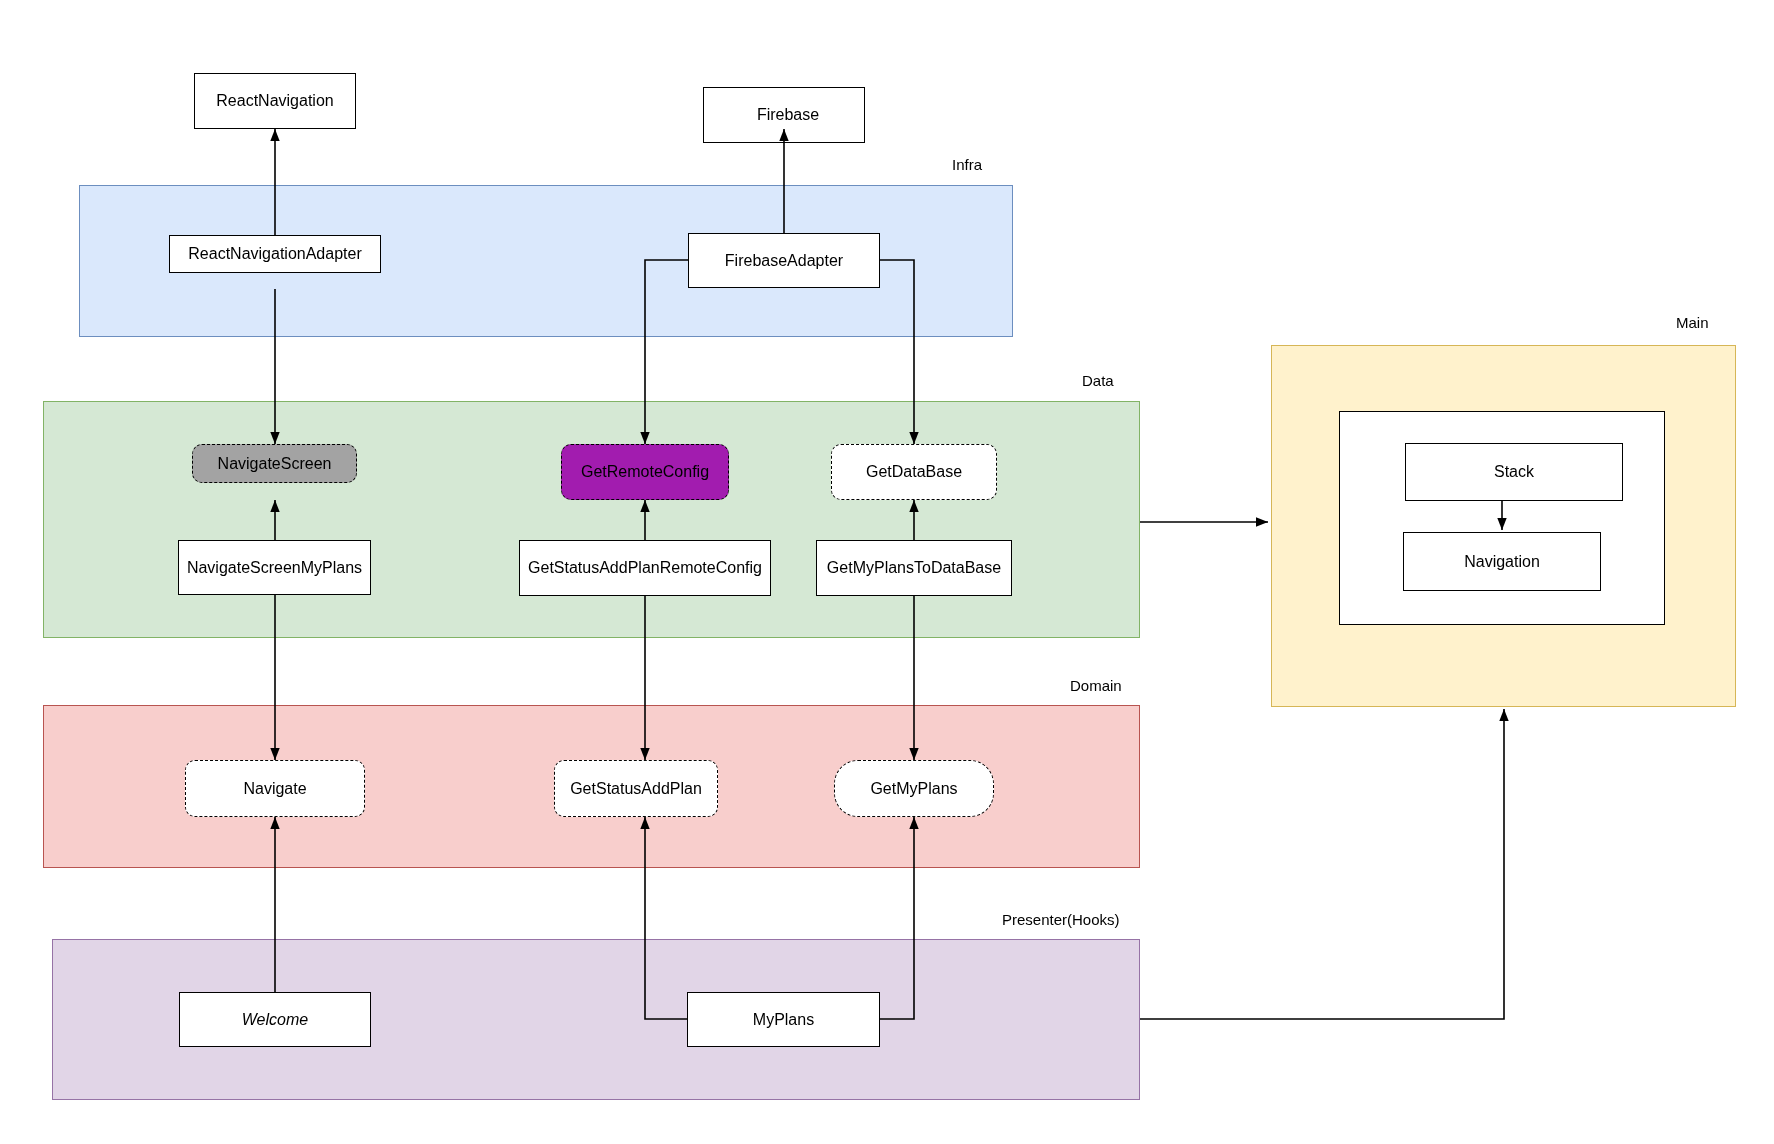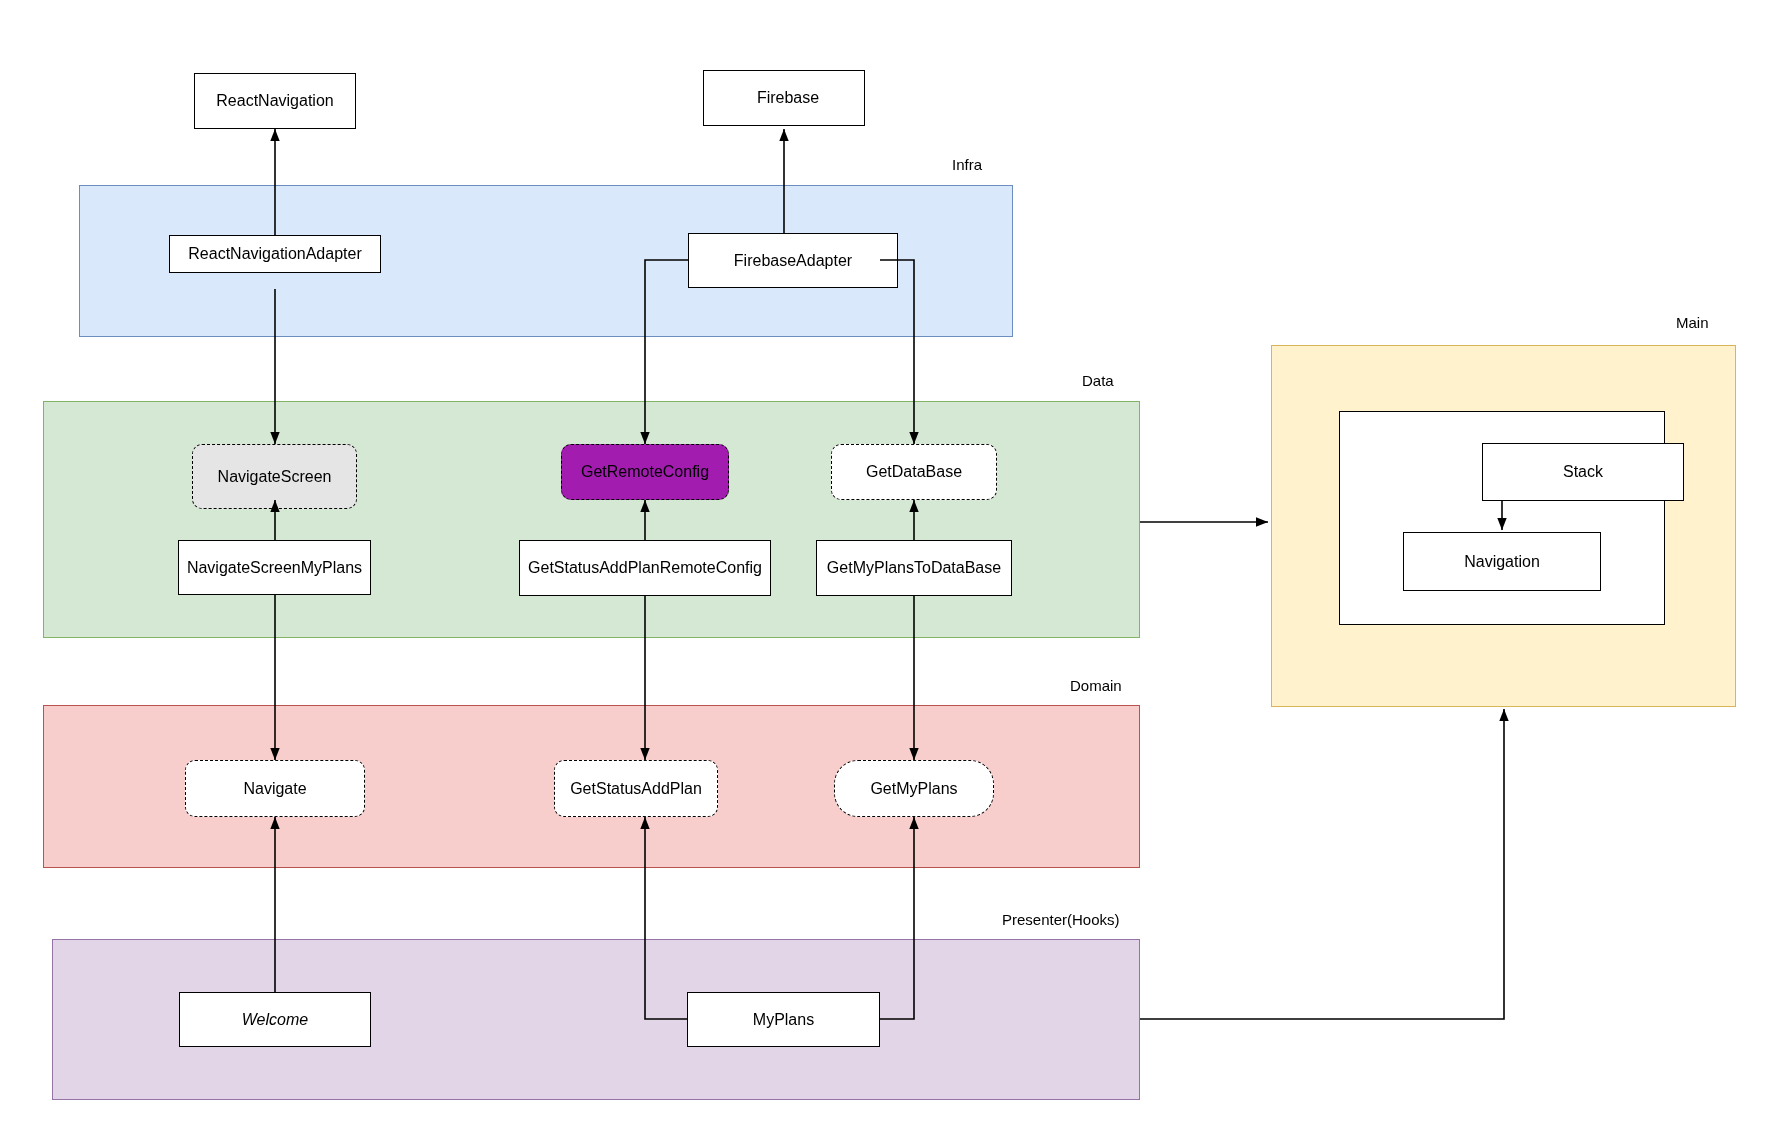--- a/index.html
+++ b/index.html
@@ -60,41 +60,41 @@
   <div class="band" style="left: 52px; top: 939px; width: 1088px; height: 161px; background-color: rgb(225, 213, 231); border-color: rgb(150, 115, 166);"></div>
   <div class="band" style="left: 1271px; top: 345px; width: 465px; height: 362px; background-color: rgb(255, 242, 204); border-color: rgb(214, 182, 86);"></div>
 
   <div class="band-label" style="left:952px;top:156px;">Infra</div>
   <div class="band-label" style="left:1082px;top:372px;">Data</div>
   <div class="band-label" style="left:1070px;top:677px;">Domain</div>
   <div class="band-label" style="left:1002px;top:911px;">Presenter(Hooks)</div>
   <div class="band-label" style="left:1676px;top:314px;">Main</div>
 
   <div class="node" style="left: 194px; top: 73px; width: 162px; height: 56px; background-color: rgb(255, 255, 255); border-color: rgb(0, 0, 0);">ReactNavigation</div>
-  <div class="node" style="left: 703px; top: 70px; width: 162px; height: 56px; background-color: rgb(255, 255, 255); border-color: rgb(0, 0, 0); padding-left: 8px;">Firebase</div>
+  <div class="node" style="left: 703px; top: 87px; width: 162px; height: 56px; background-color: rgb(255, 255, 255); border-color: rgb(0, 0, 0); padding-left: 8px;">Firebase</div>
 
   <div class="node" style="left: 169px; top: 235px; width: 212px; height: 38px; background-color: rgb(255, 255, 255); border-color: rgb(0, 0, 0);">ReactNavigationAdapter</div>
-  <div class="node" style="left: 688px; top: 233px; width: 210px; height: 55px; background-color: rgb(255, 255, 255); border-color: rgb(0, 0, 0);">FirebaseAdapter</div>
+  <div class="node" style="left: 688px; top: 233px; width: 192px; height: 55px; background-color: rgb(255, 255, 255); border-color: rgb(0, 0, 0);">FirebaseAdapter</div>
 
-  <div class="node dashed" style="left: 192px; top: 444px; width: 165px; height: 65px; background-color: #e5e5e5; border-color: rgb(0, 0, 0);">NavigateScreen</div>
+  <div class="node dashed" style="left: 192px; top: 444px; width: 165px; height: 39px; background-color: #a3a3a3; border-color: rgb(0, 0, 0);">NavigateScreen</div>
   <div class="node dashed" style="left: 561px; top: 444px; width: 168px; height: 56px; background-color: #a21caf; border-color: rgb(0, 0, 0);">GetRemoteConfig</div>
   <div class="node" style="left: 178px; top: 540px; width: 193px; height: 55px; background-color: rgb(255, 255, 255); border-color: rgb(0, 0, 0);">NavigateScreenMyPlans</div>
   <div class="node dashed" style="left: 831px; top: 444px; width: 166px; height: 56px; background-color: rgb(255, 255, 255); border-color: rgb(0, 0, 0);">GetDataBase</div>
   <div class="node" style="left: 519px; top: 540px; width: 252px; height: 56px; background-color: rgb(255, 255, 255); border-color: rgb(0, 0, 0);">GetStatusAddPlanRemoteConfig</div>
   <div class="node" style="left: 816px; top: 540px; width: 196px; height: 56px; background-color: rgb(255, 255, 255); border-color: rgb(0, 0, 0);">GetMyPlansToDataBase</div>
 
   <div class="node dashed" style="left: 185px; top: 760px; width: 180px; height: 57px; background-color: rgb(255, 255, 255); border-color: rgb(0, 0, 0);">Navigate</div>
   <div class="node dashed" style="left: 554px; top: 760px; width: 164px; height: 57px; background-color: rgb(255, 255, 255); border-color: rgb(0, 0, 0);">GetStatusAddPlan</div>
   <div class="node dashed" style="left: 834px; top: 760px; width: 160px; height: 57px; background-color: rgb(255, 255, 255); border-color: rgb(0, 0, 0); border-radius: 24px;">GetMyPlans</div>
 
   <div class="node" style="left: 179px; top: 992px; width: 192px; height: 55px; background-color: rgb(255, 255, 255); border-color: rgb(0, 0, 0); font-style: italic;">Welcome</div>
   <div class="node" style="left: 687px; top: 992px; width: 193px; height: 55px; background-color: rgb(255, 255, 255); border-color: rgb(0, 0, 0);">MyPlans</div>
 
   <div class="node container" style="left: 1339px; top: 411px; width: 326px; height: 214px; background-color: rgb(255, 255, 255); border-color: rgb(0, 0, 0);"></div>
-  <div class="node" style="left: 1482px; top: 443px; width: 202px; height: 58px; background-color: rgb(255, 255, 255); border-color: rgb(0, 0, 0);">Stack</div>
+  <div class="node" style="left: 1405px; top: 443px; width: 218px; height: 58px; background-color: rgb(255, 255, 255); border-color: rgb(0, 0, 0);">Stack</div>
   <div class="node" style="left: 1403px; top: 532px; width: 198px; height: 59px; background-color: rgb(255, 255, 255); border-color: rgb(0, 0, 0);">Navigation</div>
 
   <svg id="edges" width="1774" height="1144" viewBox="0 0 1774 1144" xmlns="http://www.w3.org/2000/svg">
     <defs>
       <marker id="arrow" markerUnits="userSpaceOnUse" markerWidth="16" markerHeight="12" refX="13" refY="5.5" orient="auto">
         <path d="M1,0.8 L13,5.5 L1,10.2 Z" stroke="none" fill="#000000"></path>
       </marker>
     </defs>
     <g fill="none" stroke-width="1.6" stroke="#000000">
       <path d="M275,235 L275,129" marker-end="url(#arrow)"></path>

